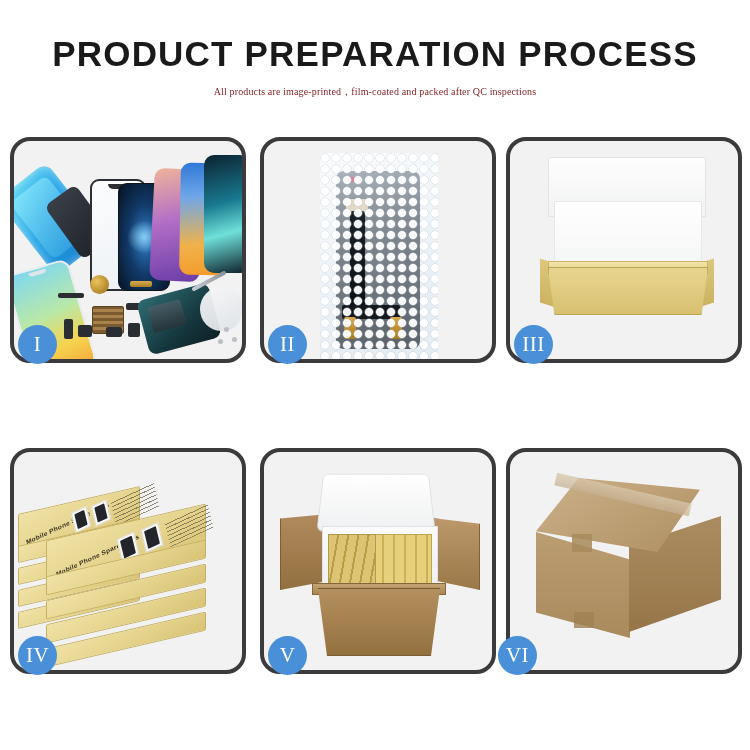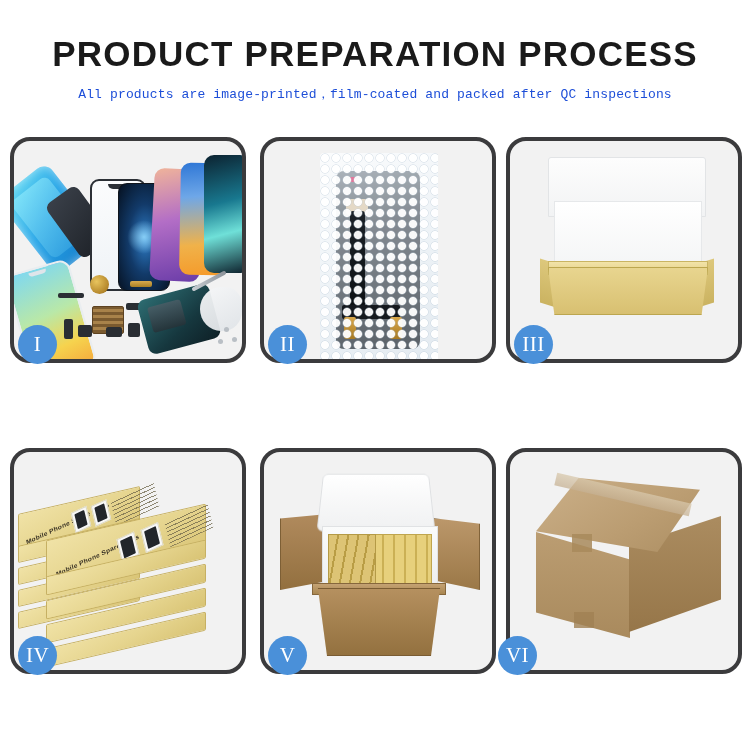--- a/index.html
+++ b/index.html
@@ -12,22 +12,22 @@
 
   
   .header{position:absolute;left:0;top:0;width:750px;text-align:center;}
   .title{
     font-family:"Liberation Sans", sans-serif;
     font-size:35px;font-weight:700;color:#1a1a1a;
     letter-spacing:1.2px;white-space:nowrap;
     margin:0;padding-top:36px;line-height:1.0;
   }
   .subtitle{
-    font-family:Liberation Mono, monospace;
-    font-size:13px;font-weight:400;color:#1d4ed8;
+    font-family:Liberation Serif, serif;
+    font-size:10px;font-weight:400;color:#7f1d1d;
     letter-spacing:0.15px;white-space:nowrap;margin:0;padding-top:14px;
   }
 
   
   .grid{position:absolute;left:10px;top:137px;width:735px;height:548px;}
   .panel{
     position:absolute;width:236px;height:226px;
     border:4px solid #3b3b3d;border-radius:20px;
     background:#f2f2f2;box-sizing:border-box;overflow:hidden;
   }

